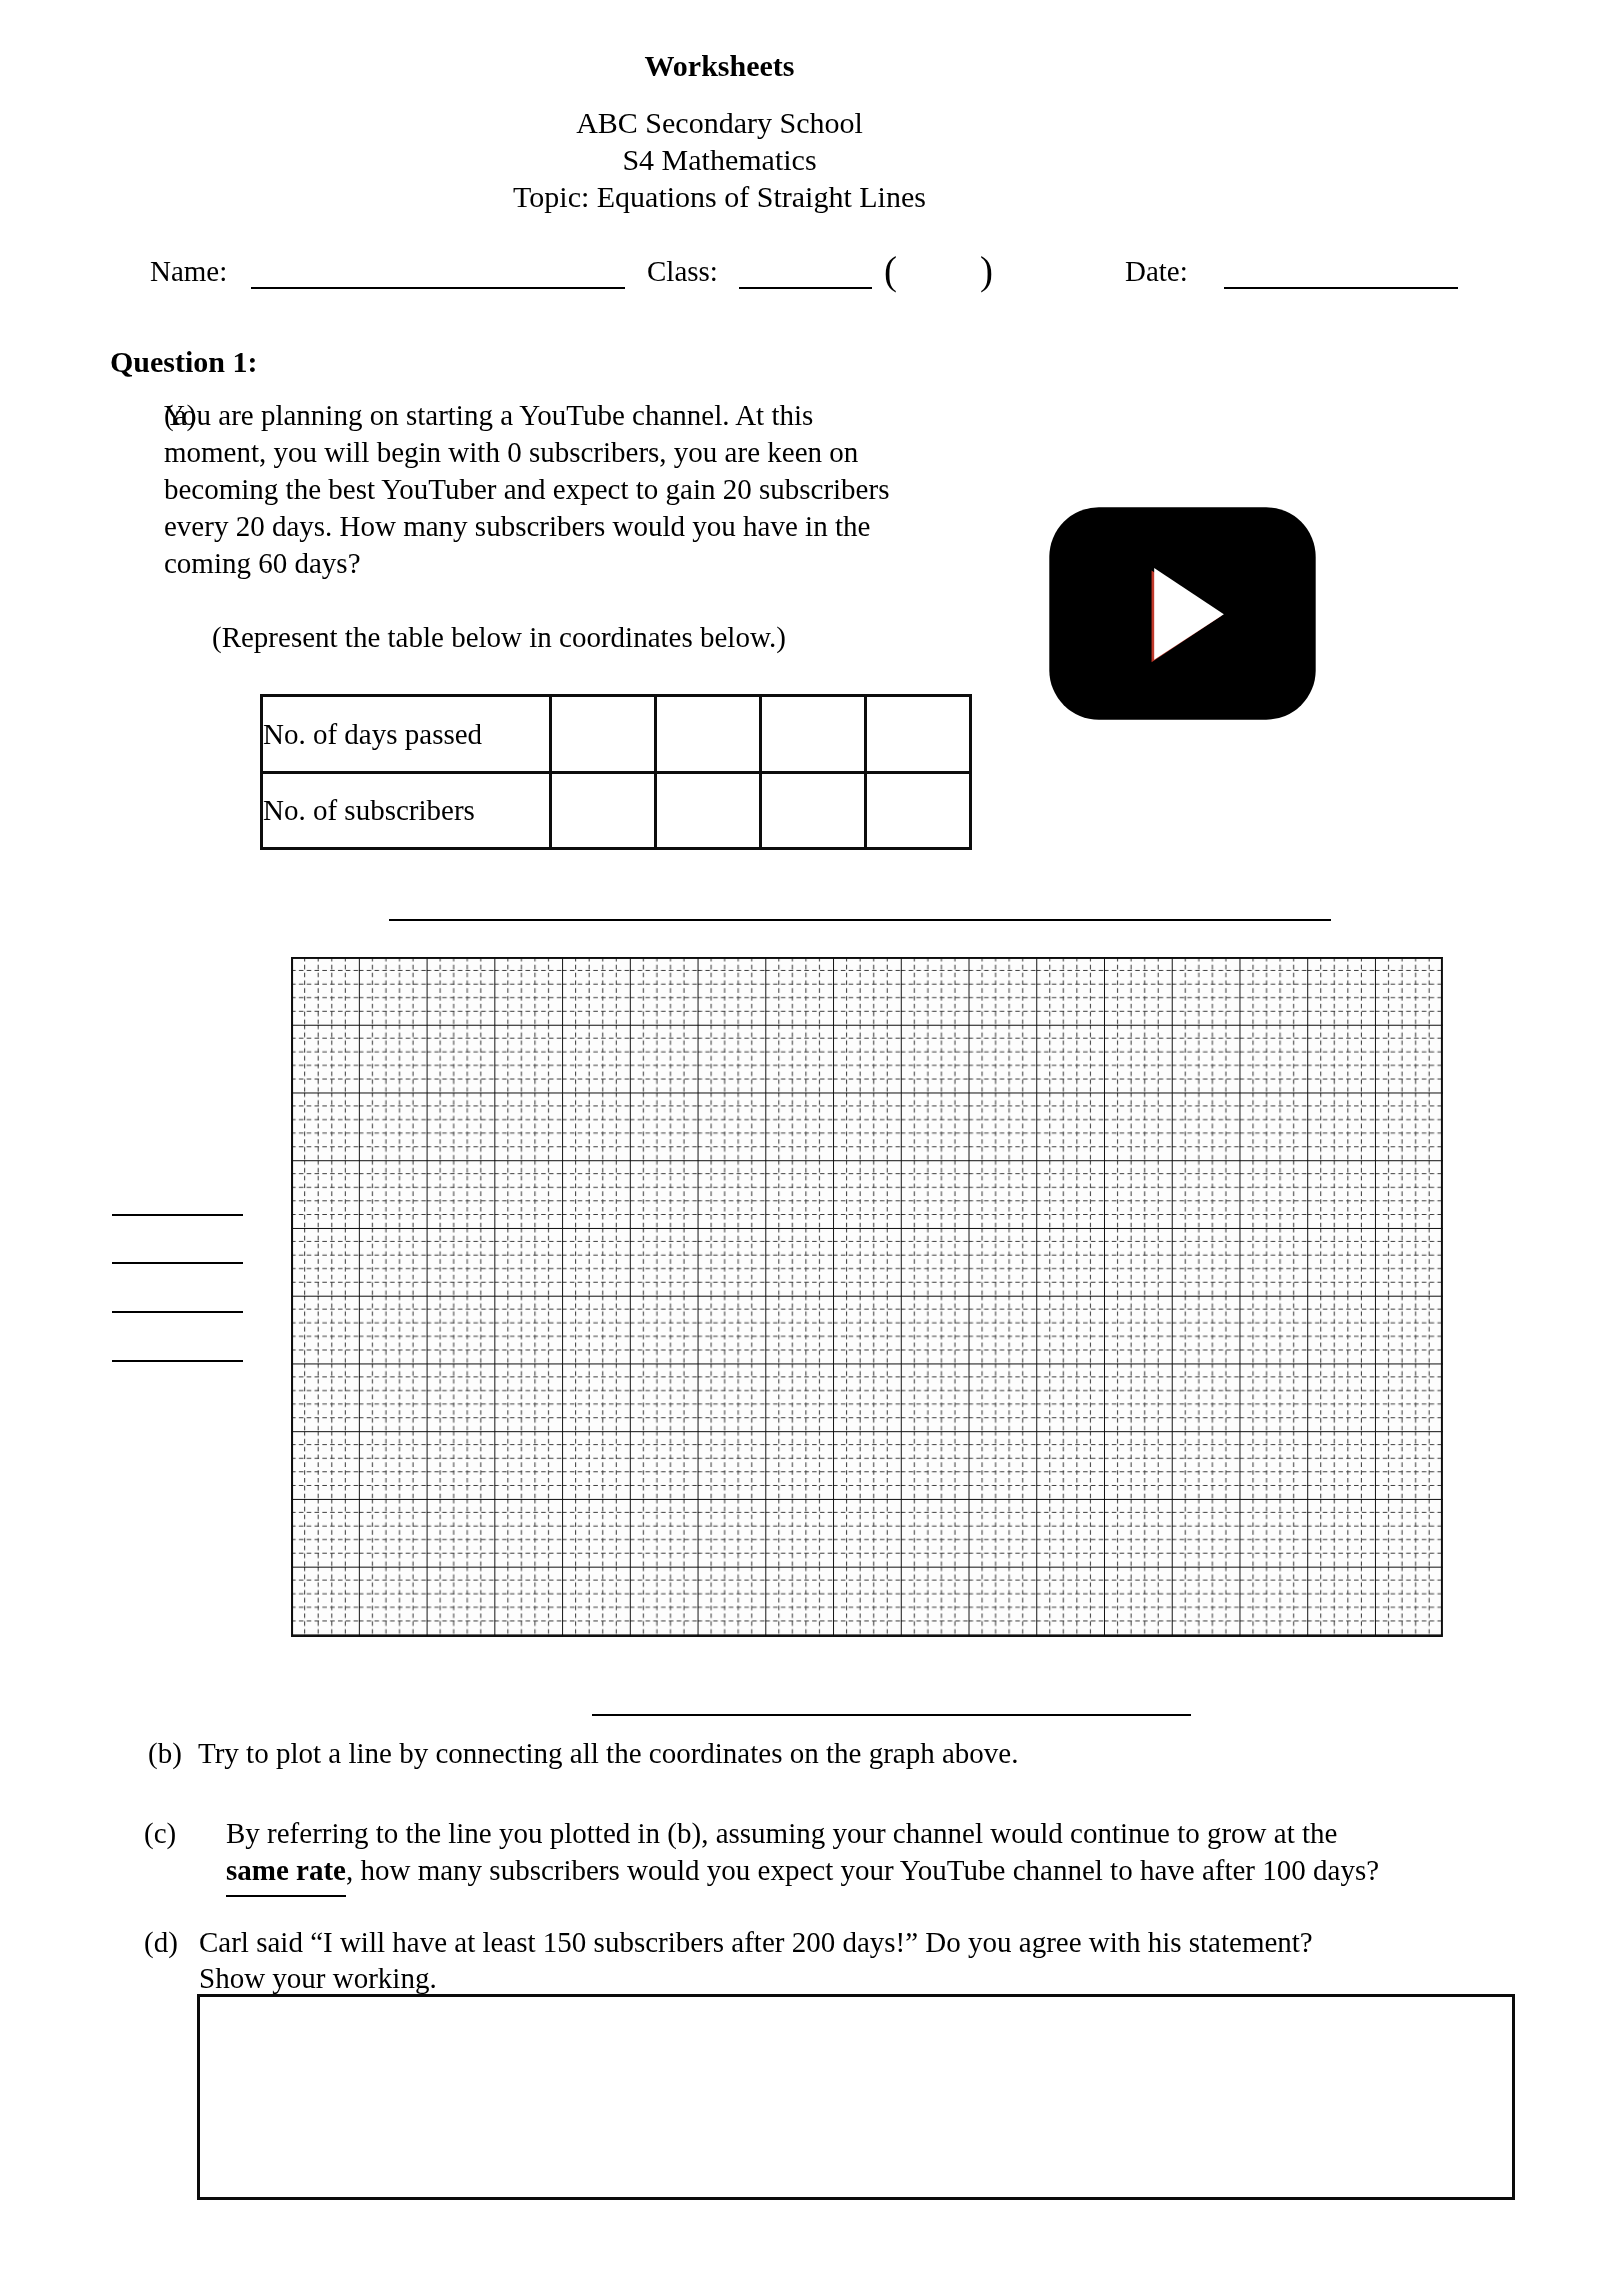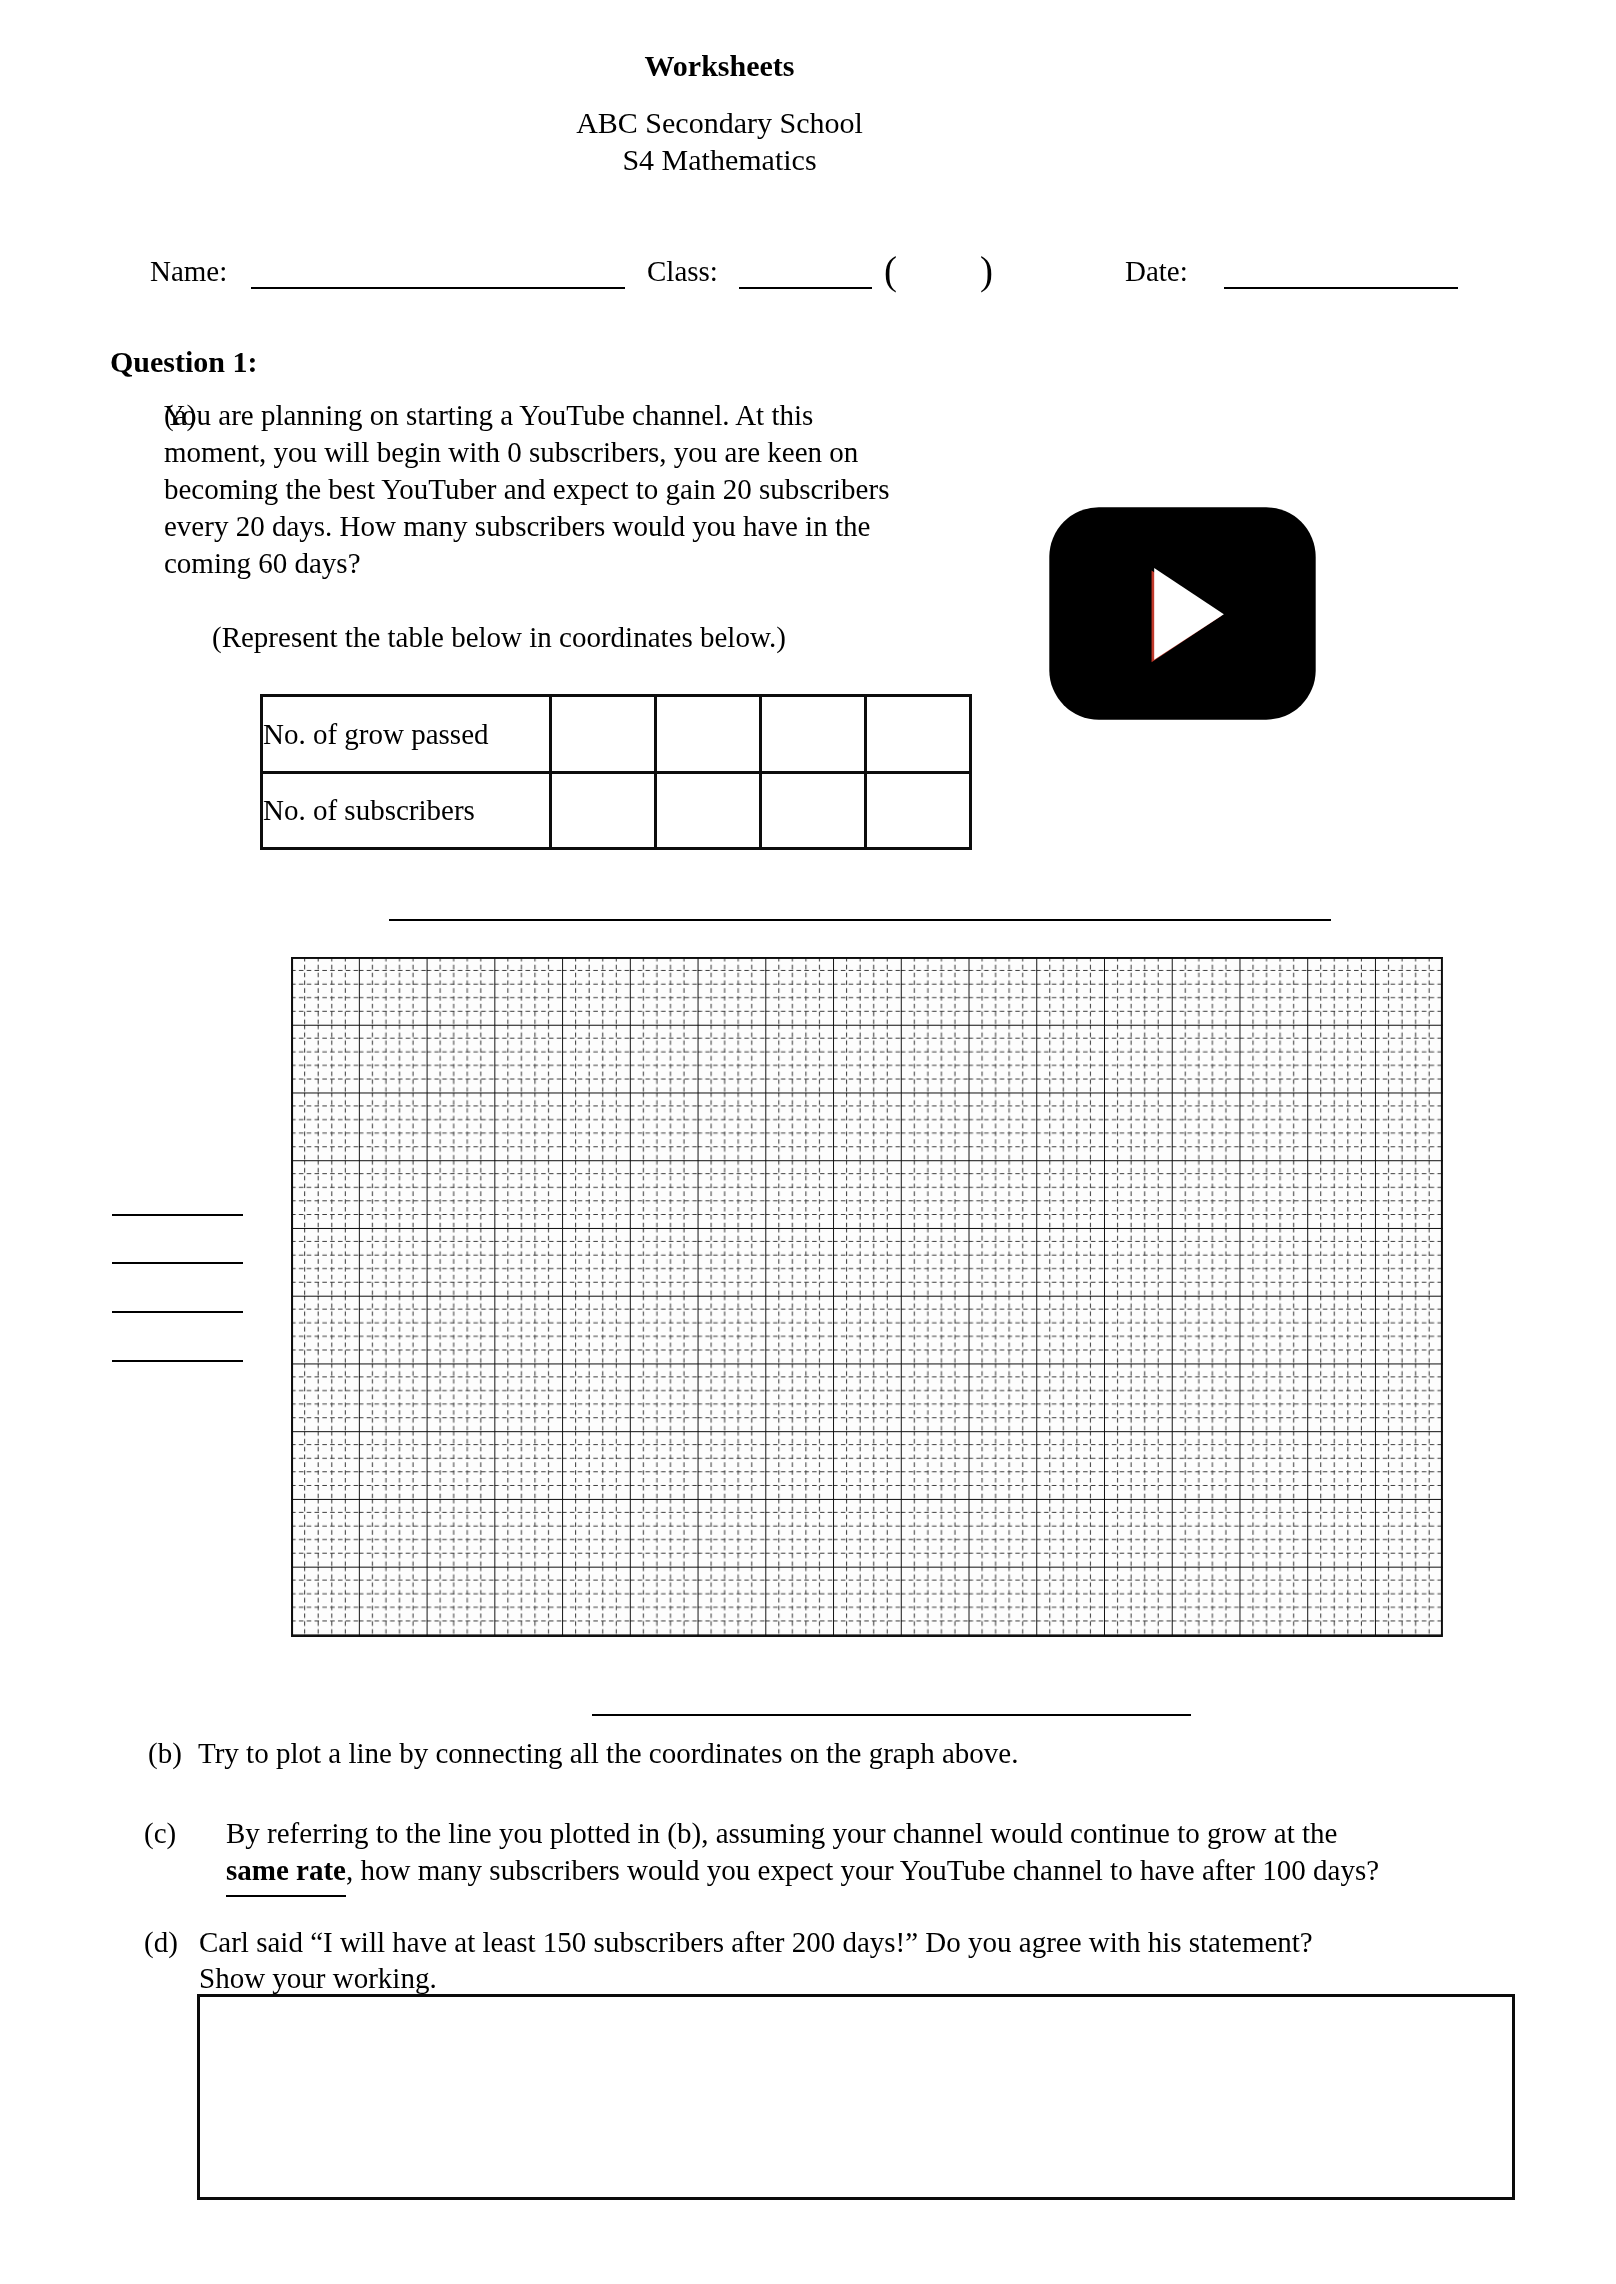--- a/index.html
+++ b/index.html
@@ -33,20 +33,21 @@
 </style>
 </head>
 <body>
 
 <div class="abs header">
   <div class="title">Worksheets</div>
 </div>
 <div class="abs school-block">
   <div>ABC Secondary School</div>
   <div>S4 Mathematics</div>
+  <div>Topic: Equations of Straight Lines</div>
 </div>
 
 <div class="abs field-label" style="left:150px;top:254px;">Name:</div>
 <div class="abs blank" style="left:251px;top:287px;width:374px;"></div>
 
 <div class="abs field-label" style="left:647px;top:254px;">Class:</div>
 <div class="abs blank" style="left:739px;top:287px;width:133px;"></div>
 <div class="abs paren" style="left:884px;top:249px;">(</div>
 <div class="abs paren" style="left:980px;top:249px;">)</div>
 
@@ -67,21 +68,21 @@
 
 <svg class="abs" style="left:1048px;top:506px;" width="269" height="215" viewBox="0 0 413 330">
   <rect x="2" y="2" width="409" height="326" rx="76" fill="#000000"></rect>
   <polygon points="159,99 266,169 159,240" fill="#c0392b"></polygon>
   <polygon points="163,95 270,166 163,236" fill="#ffffff"></polygon>
 </svg>
 
 <table class="subs abs" style="left:260px;top:694px;">
   <tbody>
       <tr>
-    <td class="lbl" style="width:286px;height:74px;">No. of grow passed</td>
+    <td class="lbl" style="width:286px;height:74px;">No. of days passed</td>
     <td style="width:102px;"></td>
     <td style="width:102px;"></td>
     <td style="width:102px;"></td>
     <td style="width:102px;"></td>
   </tr>
   <tr>
     <td class="lbl" style="height:73px;">No. of subscribers</td>
     <td></td>
     <td></td>
     <td></td>

